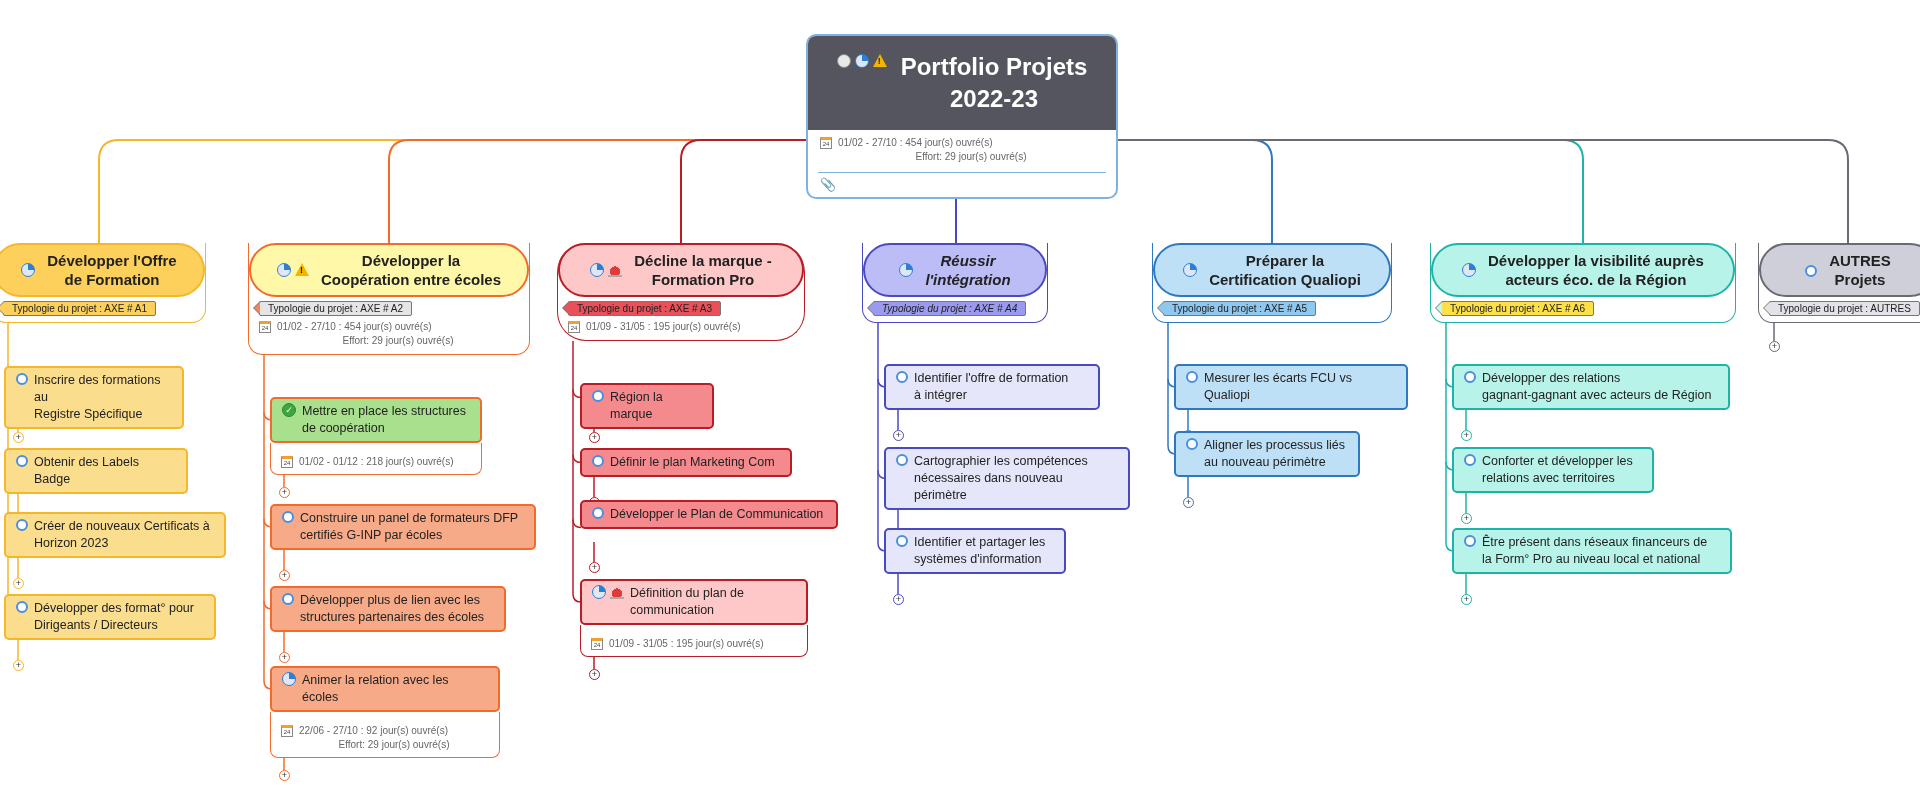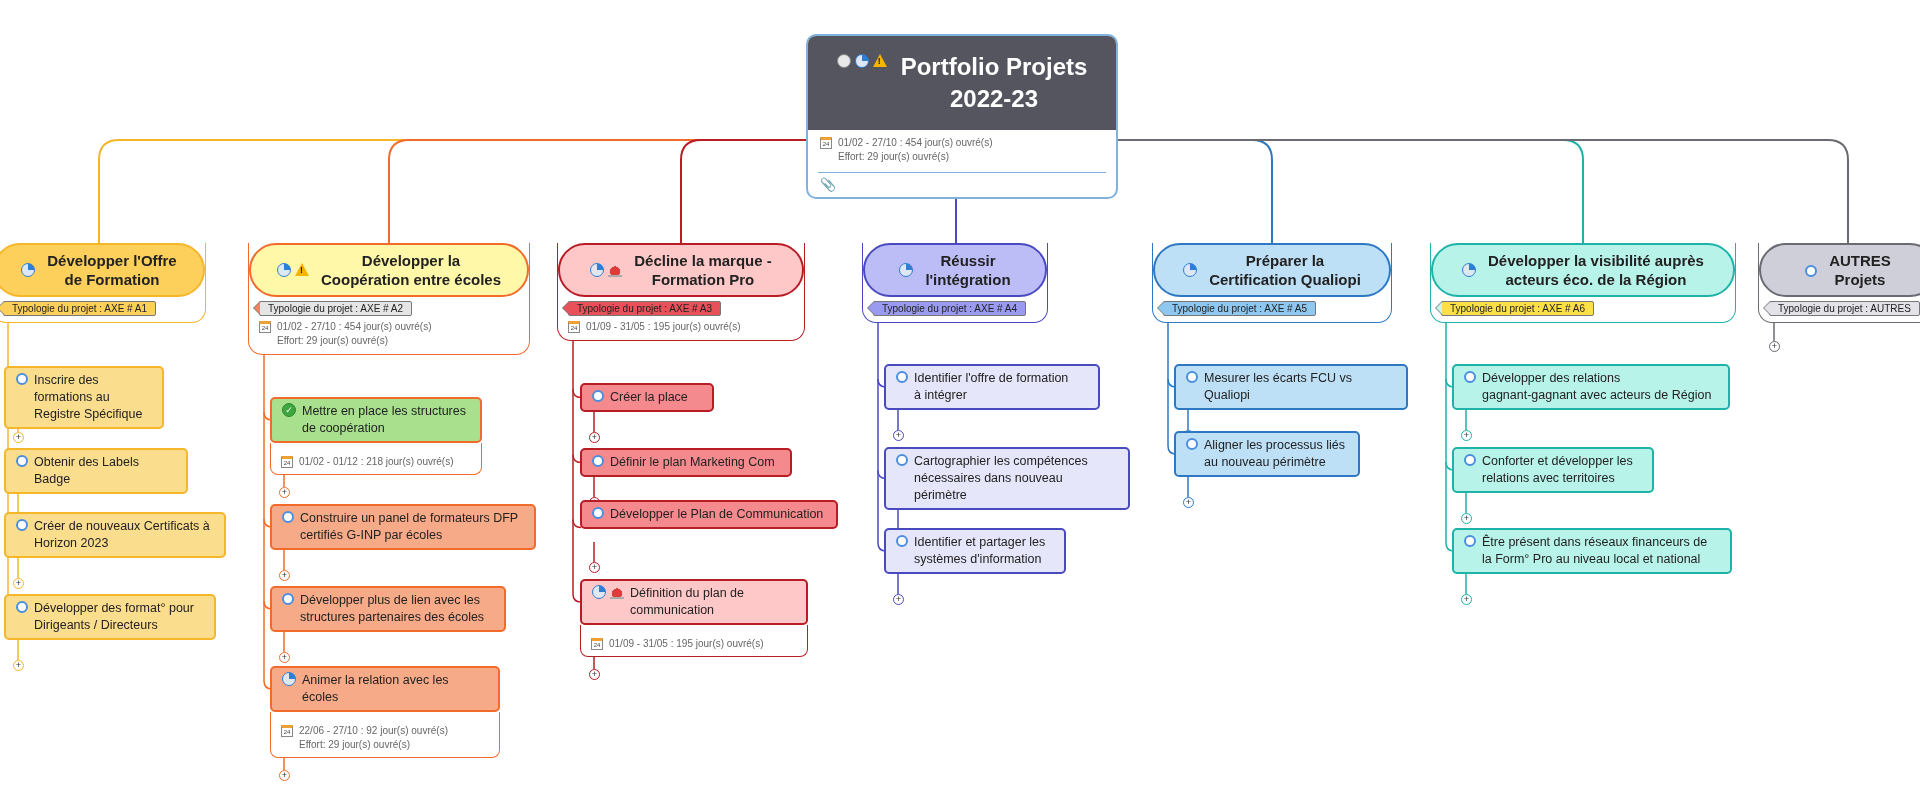--- a/index.html
+++ b/index.html
@@ -12,21 +12,21 @@
   .root-head { background:#55555f; height:94px; display:flex; align-items:center; justify-content:center;
                color:#fff; font-weight:bold; font-size:24px; line-height:32px; text-align:center; }
   .root-head .icons { display:flex; gap:4px; margin-right:14px; align-self:flex-start; margin-top:18px; }
   .root-notes { padding:6px 12px 4px 12px; font-size:10px; color:#666; }
   .root-sep { height:1px; background:#7fb3de; margin:4px 10px 4px 10px; }
   .root-attach { padding:0 12px 4px 12px; height:16px; color:#aaa; font-size:13px; }
 
   .note-line { display:flex; align-items:flex-start; gap:6px; font-size:10px; color:#666; line-height:14px; }
   .cal { width:12px; height:12px; border:1px solid #888; border-top:3px solid #f0a030; font-size:6px; line-height:9px;
          text-align:center; color:#444; flex:none; margin-top:1px; background:#fff; box-sizing:border-box; }
-  .indent { padding-left:18px; }
+  .indent { padding-left:18px;justify-content:center; }
 
   .axis { position:absolute; }
   .axis-frame { border:1px solid; border-radius:0 0 14px 14px; border-top:none; background:#fff; padding-bottom:6px; }
   .axis-head { border:2px solid; border-radius:28px; height:54px; display:flex; align-items:center; justify-content:center;
                font-weight:bold; font-size:15px; line-height:19px; text-align:center; padding:0 14px; box-sizing:border-box; }
   .axis-head .icons { display:flex; gap:4px; margin-right:12px; align-self:center; }
   .tag { display:inline-block; font-size:10px; line-height:13px; padding:0 8px 0 8px; border:1px solid #777; border-radius:2px;
          margin:4px 0 0 10px; position:relative; color:#222; }
   .tag:before { content:""; position:absolute; left:-7px; top:-1px; border-top:7px solid transparent; border-bottom:7px solid transparent;
                 border-right:7px solid #777; }
@@ -145,21 +145,21 @@
           <div class="icons">
             <span class="ico ico-progress" style="--p: 25%;"></span>
           </div>
           <div>
             <div>Développer l'Offre</div>
             <div>de Formation</div>
           </div>
         </div><div class="tag" style="background: rgb(252, 208, 90); --tagbg: #fcd05a;">Typologie du projet : AXE # A1</div></div>
     </div>
     <div class="task" style="left: 4px; top: 366px;">
-      <div class="task-box" style="border-color: rgb(245, 182, 42); background: rgb(251, 221, 142); width: 160px;">
+      <div class="task-box" style="border-color: rgb(245, 182, 42); background: rgb(251, 221, 142); width: 180px;">
         <div style="display: flex; gap: 4px;">
           <span class="circle"></span>
         </div>
         <div>
           <div>Inscrire des formations au</div>
           <div>Registre Spécifique</div>
         </div>
       </div>
     </div>
     <div class="plus" style="left: 13px; top: 432px; border-color: rgb(245, 182, 42);">+</div>
@@ -276,21 +276,21 @@
           <span class="cal">24</span>
           <span>22/06 - 27/10 : 92 jour(s) ouvré(s)</span>
         </div>
         <div class="note-line indent">
           <span>Effort: 29 jour(s) ouvré(s)</span>
         </div>
       </div>
     </div>
     <div class="plus" style="left: 279px; top: 770px; border-color: rgb(242, 107, 42);">+</div>
     <div class="axis" style="left: 557px; top: 243px; width: 248px;">
-      <div class="axis-frame" style="border-color: rgb(184, 28, 37);"><div class="axis-head" style="border-color: rgb(184, 28, 37); background: rgb(255, 200, 200);">
+      <div class="axis-frame" style="border-color: rgb(184, 28, 37); border-radius: 29px;"><div class="axis-head" style="border-color: rgb(184, 28, 37); background: rgb(255, 200, 200);">
           <div class="icons">
             <span class="ico ico-progress" style="--p: 25%;"></span>
             <span class="ico ico-alarm"></span>
           </div>
           <div>
             <div>Décline la marque -</div>
             <div>Formation Pro</div>
           </div>
         </div><div class="tag" style="background: rgb(232, 80, 90); --tagbg: #e8505a;">Typologie du projet : AXE # A3</div><div class="axis-notes">
           <div class="note-line">
@@ -298,21 +298,21 @@
             <span>01/09 - 31/05 : 195 jour(s) ouvré(s)</span>
           </div>
         </div></div>
     </div>
     <div class="task" style="left: 580px; top: 383px;">
       <div class="task-box" style="border-color: rgb(184, 28, 37); background: rgb(244, 138, 142); width: 134px;">
         <div style="display: flex; gap: 4px;">
           <span class="circle"></span>
         </div>
         <div>
-          <div>Créer la place</div>
+          <div>Région la marque</div>
         </div>
       </div>
     </div>
     <div class="plus" style="left: 589px; top: 432px; border-color: rgb(184, 28, 37);">+</div>
     <div class="task" style="left: 580px; top: 448px; border-radius: 12px;">
       <div class="task-box" style="border-color: rgb(184, 28, 37); background: rgb(244, 138, 142); width: 212px;">
         <div style="display: flex; gap: 4px;">
           <span class="circle"></span>
         </div>
         <div>
@@ -344,21 +344,21 @@
         </div>
       </div>
       <div class="task-frame" style="border-color: rgb(184, 28, 37); width: 206px;">
         <div class="note-line">
           <span class="cal">24</span>
           <span>01/09 - 31/05 : 195 jour(s) ouvré(s)</span>
         </div>
       </div>
     </div>
     <div class="plus" style="left: 589px; top: 669px; border-color: rgb(184, 28, 37);">+</div>
-    <div class="axis" style="left: 862px; top: 243px; width: 186px;">
+    <div class="axis" style="left: 862px; top: 243px; width: 186px; font-style: italic;">
       <div class="axis-frame" style="border-color: rgb(74, 74, 192);"><div class="axis-head" style="border-color: rgb(74, 74, 192); background: rgb(188, 188, 246);">
           <div class="icons">
             <span class="ico ico-progress" style="--p: 25%;"></span>
           </div>
           <div>
             <div>Réussir</div>
             <div>l'intégration</div>
           </div>
         </div><div class="tag" style="background: rgb(154, 154, 240); --tagbg: #9a9af0;">Typologie du projet : AXE # A4</div></div>
     </div>

